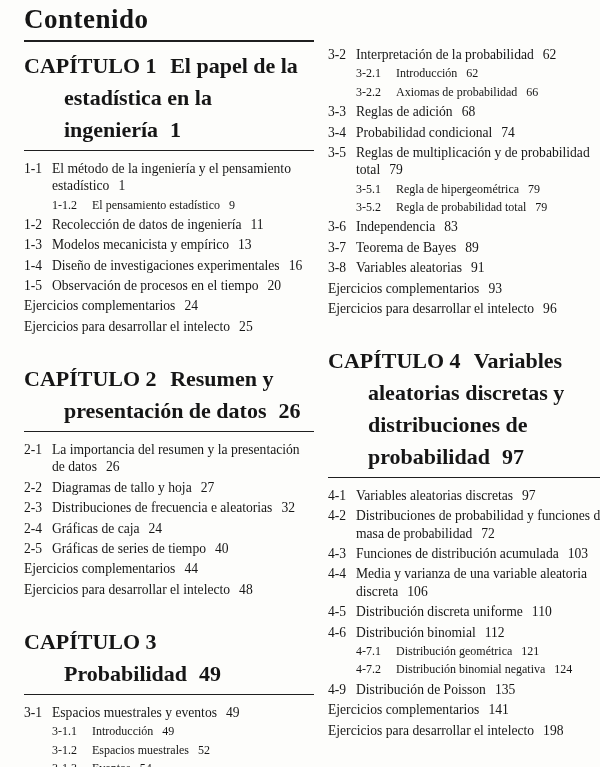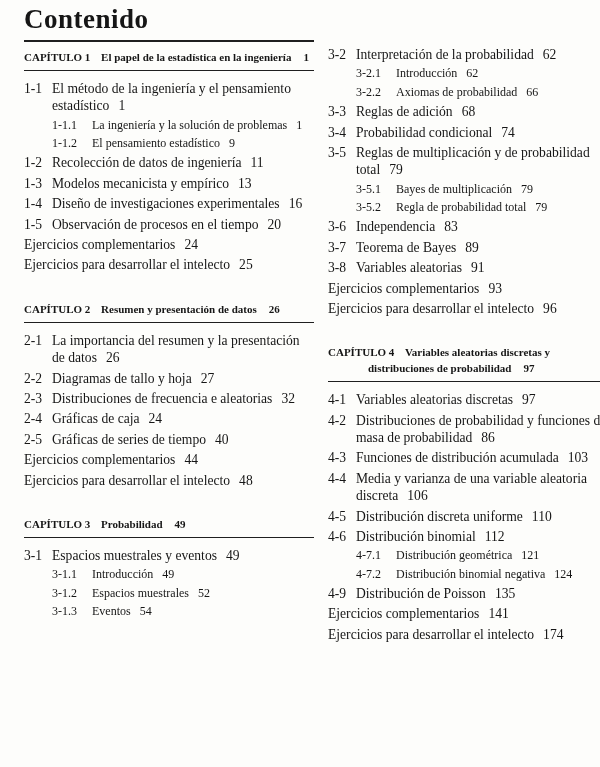--- a/index.html
+++ b/index.html
@@ -25,21 +25,21 @@
     letter-spacing: 0.5px;
     margin: 0 0 5px 0;
     line-height: 1.15;
   }
   .rule { border-bottom: 1.5px solid #1f1f1f; }
   .title-rule { border-bottom-width: 2px; margin-bottom: 8px; }
   .chapter-rule { margin: 4px 0 9px 0; }
 
   .chapter-heading {
     font-weight: 700;
-    font-size: 11px;
+    font-size: 22px;
     line-height: 1.45;
     max-width: 262px;
     padding-left: 40px;
     text-indent: -40px;
   }
   .chapter-heading:not(:first-child) { margin-top: 28px; }
   .ch-label { padding-right: 8px; }
   .chapter-heading .pg { padding-left: 12px; }
 
   .entry {
@@ -65,21 +65,20 @@
 <body>
 
 <div class="page">
   <div class="col-left">
     <h1 class="title">Contenido</h1>
     <div class="rule title-rule"></div>
     <div id="col-left">
         <div class="chapter-heading"><span class="ch-label">CAPÍTULO 1</span> <span class="ch-title">El papel de la estadística en la ingeniería</span><span class="pg">1</span></div>
         <div class="rule chapter-rule"></div>
         <div class="entry lvl1"><span class="num">1-1</span><span class="txt">El método de la ingeniería y el pensamiento estadístico</span><span class="pg">1</span></div>
-        <div class="entry lvl2"><span class="num">1-1.1</span><span class="txt">La ingeniería y la solución de problemas</span><span class="pg">1</span></div>
         <div class="entry lvl2"><span class="num">1-1.2</span><span class="txt">El pensamiento estadístico</span><span class="pg">9</span></div>
         <div class="entry lvl1"><span class="num">1-2</span><span class="txt">Recolección de datos de ingeniería</span><span class="pg">11</span></div>
         <div class="entry lvl1"><span class="num">1-3</span><span class="txt">Modelos mecanicista y empírico</span><span class="pg">13</span></div>
         <div class="entry lvl1"><span class="num">1-4</span><span class="txt">Diseño de investigaciones experimentales</span><span class="pg">16</span></div>
         <div class="entry lvl1"><span class="num">1-5</span><span class="txt">Observación de procesos en el tiempo</span><span class="pg">20</span></div>
         <div class="entry lvl0"><span class="txt">Ejercicios complementarios</span><span class="pg">24</span></div>
         <div class="entry lvl0"><span class="txt">Ejercicios para desarrollar el intelecto</span><span class="pg">25</span></div>
         <div class="chapter-heading"><span class="ch-label">CAPÍTULO 2</span> <span class="ch-title">Resumen y presentación de datos</span><span class="pg">26</span></div>
         <div class="rule chapter-rule"></div>
         <div class="entry lvl1"><span class="num">2-1</span><span class="txt">La importancia del resumen y la presentación de datos</span><span class="pg">26</span></div>
@@ -98,35 +97,35 @@
       </div>
   </div>
   <div class="col-right">
     <div id="col-right">
         <div class="entry lvl1"><span class="num">3-2</span><span class="txt">Interpretación de la probabilidad</span><span class="pg">62</span></div>
         <div class="entry lvl2"><span class="num">3-2.1</span><span class="txt">Introducción</span><span class="pg">62</span></div>
         <div class="entry lvl2"><span class="num">3-2.2</span><span class="txt">Axiomas de probabilidad</span><span class="pg">66</span></div>
         <div class="entry lvl1"><span class="num">3-3</span><span class="txt">Reglas de adición</span><span class="pg">68</span></div>
         <div class="entry lvl1"><span class="num">3-4</span><span class="txt">Probabilidad condicional</span><span class="pg">74</span></div>
         <div class="entry lvl1"><span class="num">3-5</span><span class="txt">Reglas de multiplicación y de probabilidad total</span><span class="pg">79</span></div>
-        <div class="entry lvl2"><span class="num">3-5.1</span><span class="txt">Bayes de multiplicación</span><span class="pg">79</span></div>
+        <div class="entry lvl2"><span class="num">3-5.1</span><span class="txt">Regla de hipergeométrica</span><span class="pg">79</span></div>
         <div class="entry lvl2"><span class="num">3-5.2</span><span class="txt">Regla de probabilidad total</span><span class="pg">79</span></div>
         <div class="entry lvl1"><span class="num">3-6</span><span class="txt">Independencia</span><span class="pg">83</span></div>
         <div class="entry lvl1"><span class="num">3-7</span><span class="txt">Teorema de Bayes</span><span class="pg">89</span></div>
         <div class="entry lvl1"><span class="num">3-8</span><span class="txt">Variables aleatorias</span><span class="pg">91</span></div>
         <div class="entry lvl0"><span class="txt">Ejercicios complementarios</span><span class="pg">93</span></div>
         <div class="entry lvl0"><span class="txt">Ejercicios para desarrollar el intelecto</span><span class="pg">96</span></div>
         <div class="chapter-heading"><span class="ch-label">CAPÍTULO 4</span> <span class="ch-title">Variables aleatorias discretas y distribuciones de probabilidad</span><span class="pg">97</span></div>
         <div class="rule chapter-rule"></div>
         <div class="entry lvl1"><span class="num">4-1</span><span class="txt">Variables aleatorias discretas</span><span class="pg">97</span></div>
-        <div class="entry lvl1"><span class="num">4-2</span><span class="txt">Distribuciones de probabilidad y funciones de masa de probabilidad</span><span class="pg">86</span></div>
+        <div class="entry lvl1"><span class="num">4-2</span><span class="txt">Distribuciones de probabilidad y funciones de masa de probabilidad</span><span class="pg">72</span></div>
         <div class="entry lvl1"><span class="num">4-3</span><span class="txt">Funciones de distribución acumulada</span><span class="pg">103</span></div>
         <div class="entry lvl1"><span class="num">4-4</span><span class="txt">Media y varianza de una variable aleatoria discreta</span><span class="pg">106</span></div>
         <div class="entry lvl1"><span class="num">4-5</span><span class="txt">Distribución discreta uniforme</span><span class="pg">110</span></div>
         <div class="entry lvl1"><span class="num">4-6</span><span class="txt">Distribución binomial</span><span class="pg">112</span></div>
         <div class="entry lvl2"><span class="num">4-7.1</span><span class="txt">Distribución geométrica</span><span class="pg">121</span></div>
         <div class="entry lvl2"><span class="num">4-7.2</span><span class="txt">Distribución binomial negativa</span><span class="pg">124</span></div>
         <div class="entry lvl1"><span class="num">4-9</span><span class="txt">Distribución de Poisson</span><span class="pg">135</span></div>
         <div class="entry lvl0"><span class="txt">Ejercicios complementarios</span><span class="pg">141</span></div>
-        <div class="entry lvl0"><span class="txt">Ejercicios para desarrollar el intelecto</span><span class="pg">174</span></div>
+        <div class="entry lvl0"><span class="txt">Ejercicios para desarrollar el intelecto</span><span class="pg">198</span></div>
       </div>
   </div>
 </div>
 
 </body></html>

